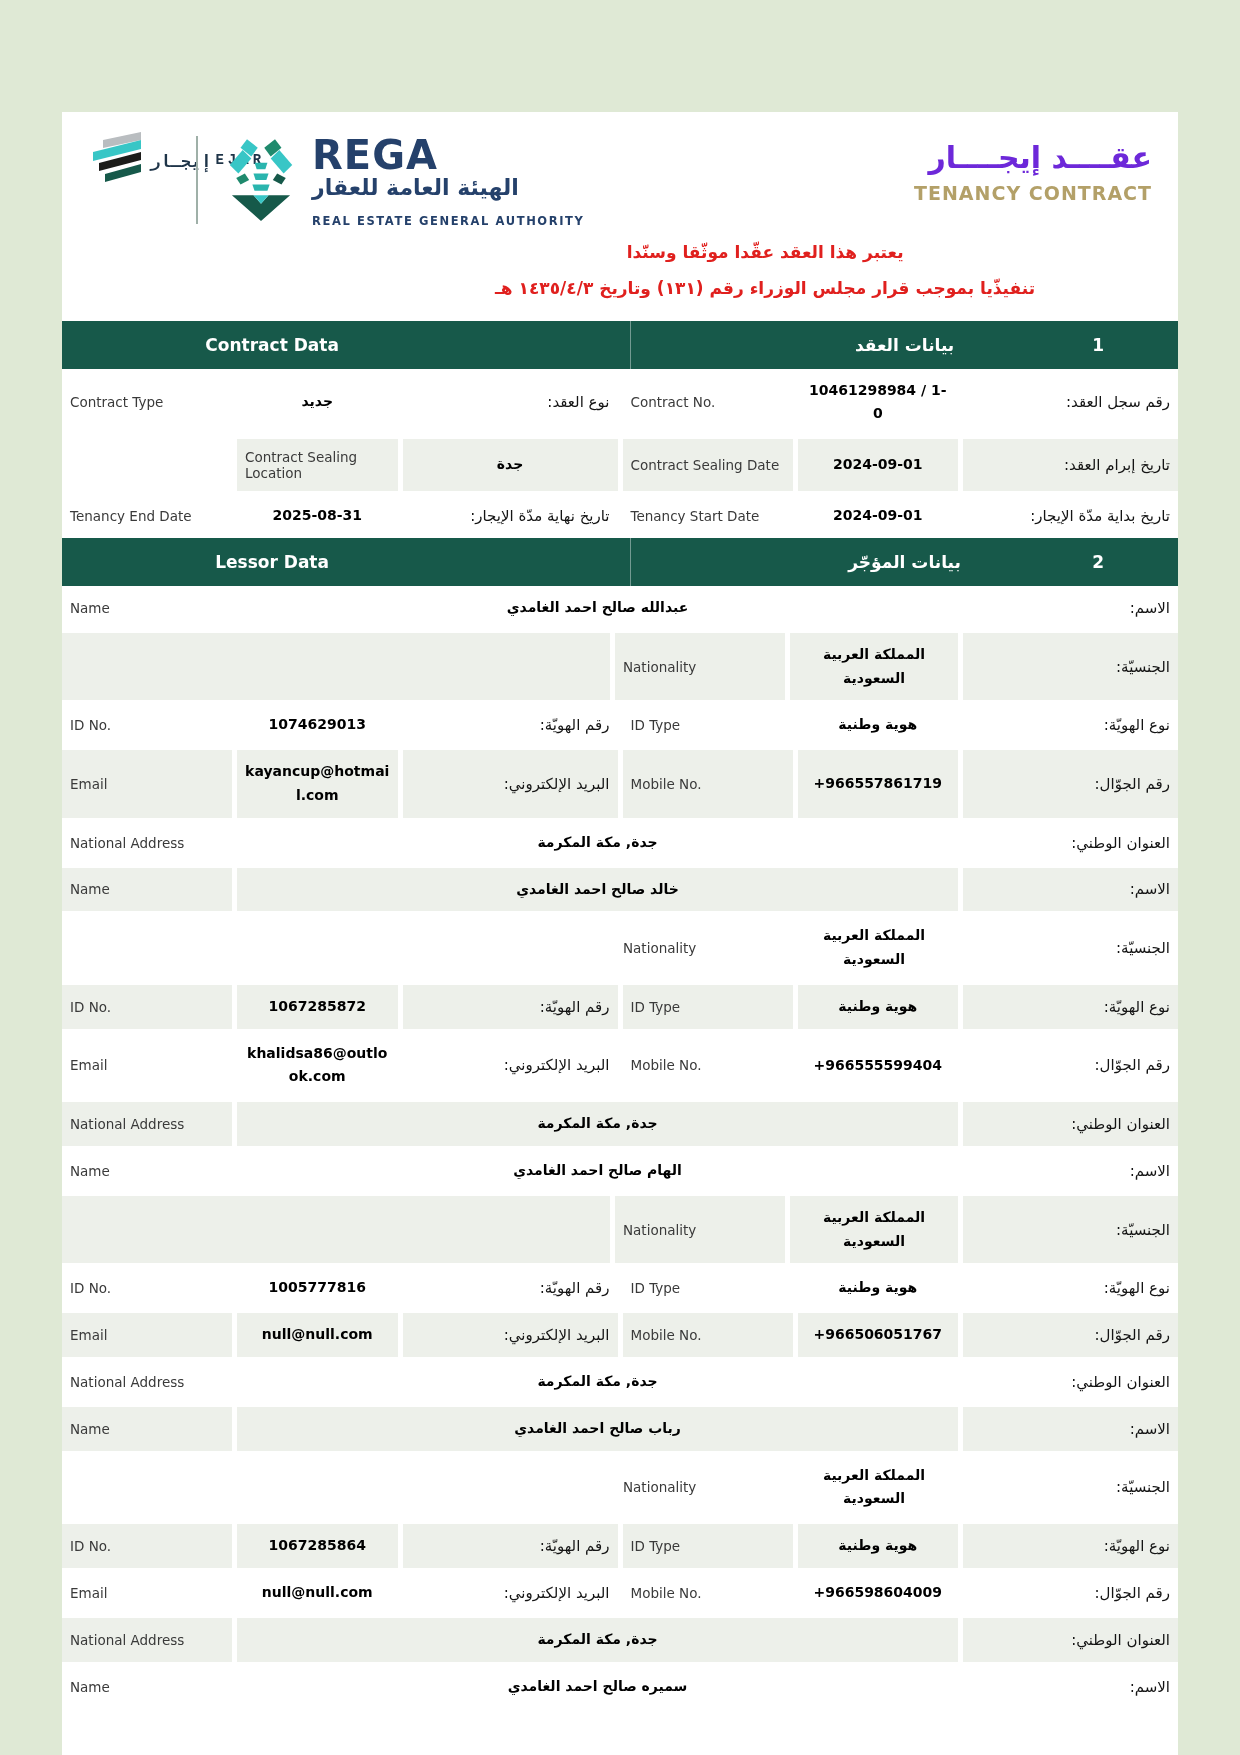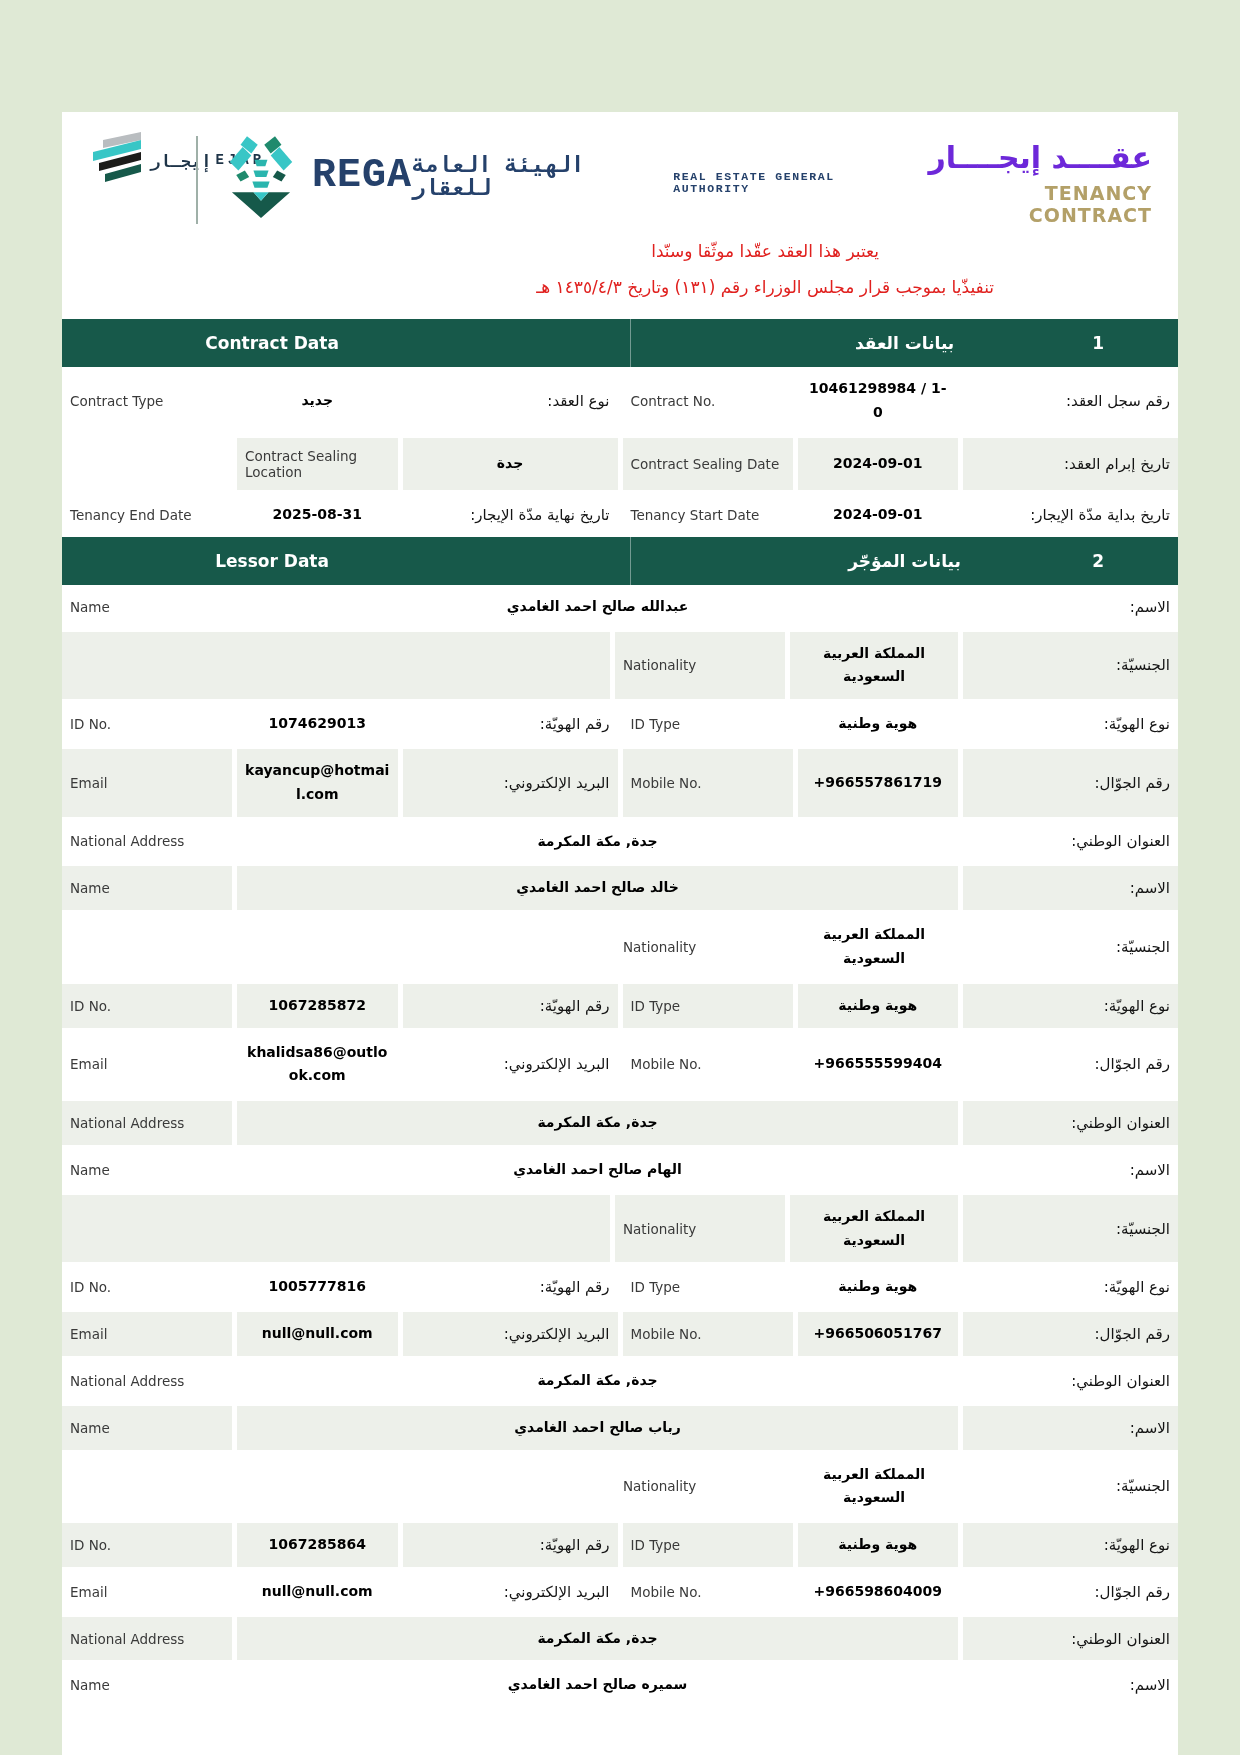--- a/index.html
+++ b/index.html
@@ -9,29 +9,29 @@
     -webkit-font-smoothing:antialiased;overflow:hidden;
   }
   .card{margin:112px 62px 0;background:#ffffff;}
   
   .hdr{display:flex;align-items:flex-start;padding:20px 26px 0 22px;}
   .ejar{display:flex;flex-direction:row;align-items:center;width:96px;font-family:Liberation Mono, monospace;}
   .ejar .ar{font-weight:bold;font-size:17px;color:#1e3448;margin-top:4px;line-height:1;}
   .ejar .en{font-weight:bold;font-size:14px;color:#1e3448;letter-spacing:4px;line-height:1.2;margin-left:4px;}
   .vsep{width:2px;height:88px;background:#9fb0a8;margin:4px 24px 0 16px;align-self:flex-start;}
   .rega{display:flex;align-items:center;gap:12px;margin-top:2px;}
-  .rega-txt{display:flex;flex-direction:row;line-height:1.05;font-family:Liberation Mono, monospace;}
+  .rega-txt{display:flex;flex-direction:column;line-height:1.05;}
   .rega-txt .brand{font-weight:bold;font-size:40px;color:#25416b;letter-spacing:1px;}
   .rega-txt .ar{font-weight:bold;font-size:22px;color:#25416b;text-align:left;}
   .rega-txt .en{font-size:11.5px;color:#25416b;letter-spacing:1.6px;margin-top:16px;font-weight:bold;}
   .titleblock{margin-left:auto;text-align:right;padding-top:8px;}
   .title-ar{font-size:30px;font-weight:bold;color:#6d28d9;line-height:1.2;}
   .title-en{font-size:19px;font-weight:bold;color:#b3a068;letter-spacing:1px;margin-top:6px;}
   .notice{width:74%;margin:8px 0 14px auto;text-align:center;color:#e0201e;
-          font-weight:normal;font-size:17px;line-height:2.1;direction:rtl;}
+          font-weight:bold;font-size:17px;line-height:2.1;direction:rtl;}
   
   .secbar{display:flex;height:48px;background:#17594a;color:#fff;font-weight:bold;font-size:17px;}
   .sec-en{width:50%;display:flex;align-items:center;justify-content:center;padding-right:166px;box-sizing:border-box;margin-left:18px;}
   .sec-div{width:1px;background:rgba(255,255,255,.4);}
   .sec-ar{width:50%;position:relative;display:flex;align-items:center;justify-content:center;direction:rtl;text-align:right;}
   .sec-num{position:absolute;right:74px;top:50%;transform:translateY(-50%);}
   
   .sec-body{display:flex;flex-direction:column;}
   .row{display:grid;direction:rtl;column-gap:5px;margin-top:3px;}
   .sec-body .row:first-child{margin-top:0;}

